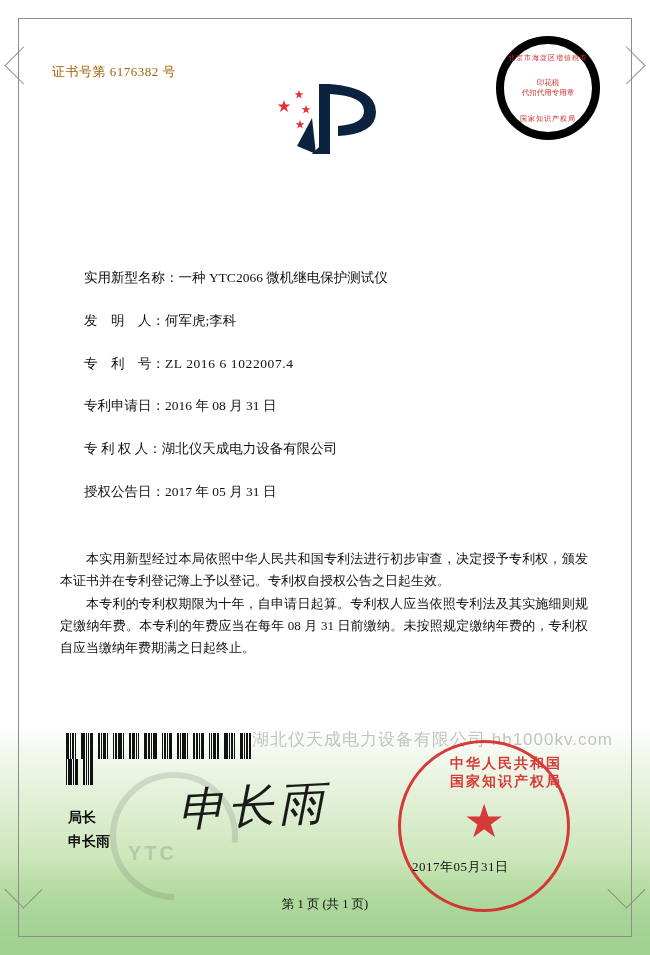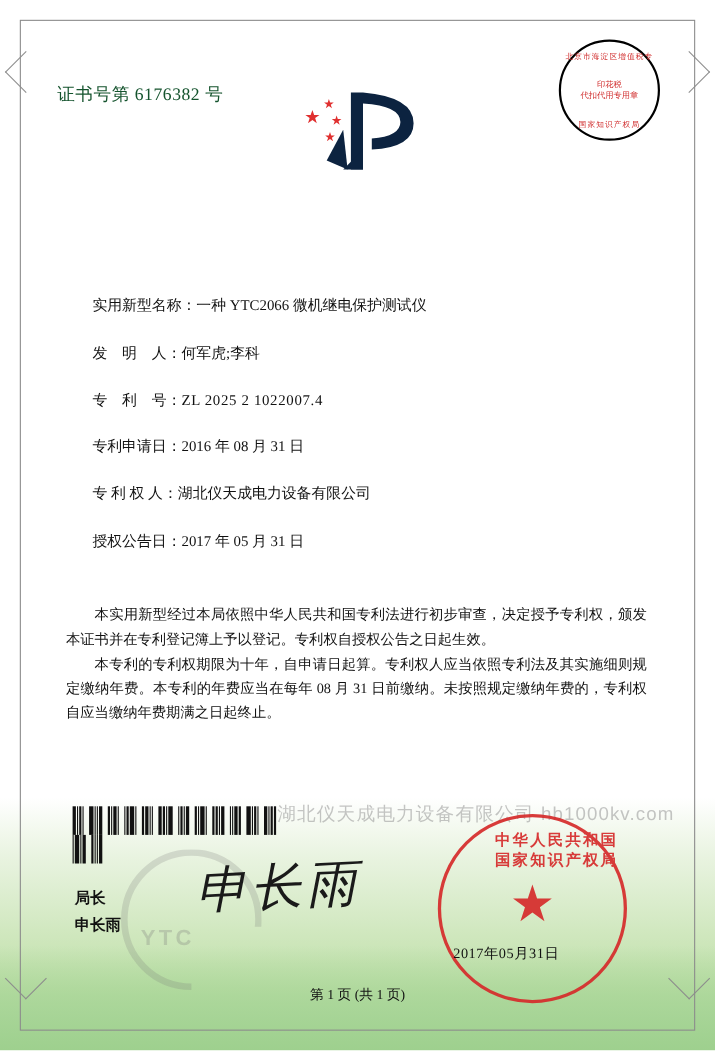--- a/index.html
+++ b/index.html
@@ -53,34 +53,34 @@
     background: transparent;
   }
   .notch.tl { left: 10px; top: 52px; transform: rotate(-45deg); }
   .notch.tr { right: 10px; top: 52px; transform: rotate(45deg); border-top: 1px solid #8c8c8c; border-left: none; border-right: 1px solid #8c8c8c; }
   .notch.bl { left: 10px; bottom: 52px; transform: rotate(-135deg); }
   .notch.br { right: 10px; bottom: 52px; transform: rotate(135deg); border-left: none; border-right: 1px solid #8c8c8c; }
 
   .cert-no {
     position: absolute;
     left: 52px;
-    top: 76px;
-    font-size: 16px;
-    color: #14532d;
+    top: 63px;
+    font-size: 13px;
+    color: #a16207;
     letter-spacing: 0.5px;
   }
 
   
   .top-seal {
     position: absolute;
     right: 50px;
     top: 36px;
     width: 88px;
     height: 88px;
-    border: 2px solid #000000;
+    border: 8px solid #000000;
     border-radius: 50%;
     color: #d02b2b;
   }
   .top-seal .inner {
     position: absolute;
     left: 50%;
     top: 50%;
     transform: translate(-50%, -50%);
     text-align: center;
     font-size: 7.5px;
@@ -335,21 +335,21 @@
 
 
   <div class="fields">
     <div class="field-row">
       <span class="field-label">实用新型名称：</span><span class="field-value">一种 YTC2066 微机继电保护测试仪</span>
     </div>
     <div class="field-row">
       <span class="field-label">发　明　人：</span><span class="field-value">何军虎;李科</span>
     </div>
     <div class="field-row">
-      <span class="field-label">专　利　号：</span><span class="field-value mono-no">ZL 2025 2 1022007.4</span>
+      <span class="field-label">专　利　号：</span><span class="field-value mono-no">ZL 2016 6 1022007.4</span>
     </div>
     <div class="field-row">
       <span class="field-label">专利申请日：</span><span class="field-value">2016 年 08 月 31 日</span>
     </div>
     <div class="field-row">
       <span class="field-label">专 利 权 人：</span><span class="field-value">湖北仪天成电力设备有限公司</span>
     </div>
     <div class="field-row">
       <span class="field-label">授权公告日：</span><span class="field-value">2017 年 05 月 31 日</span>
     </div>

